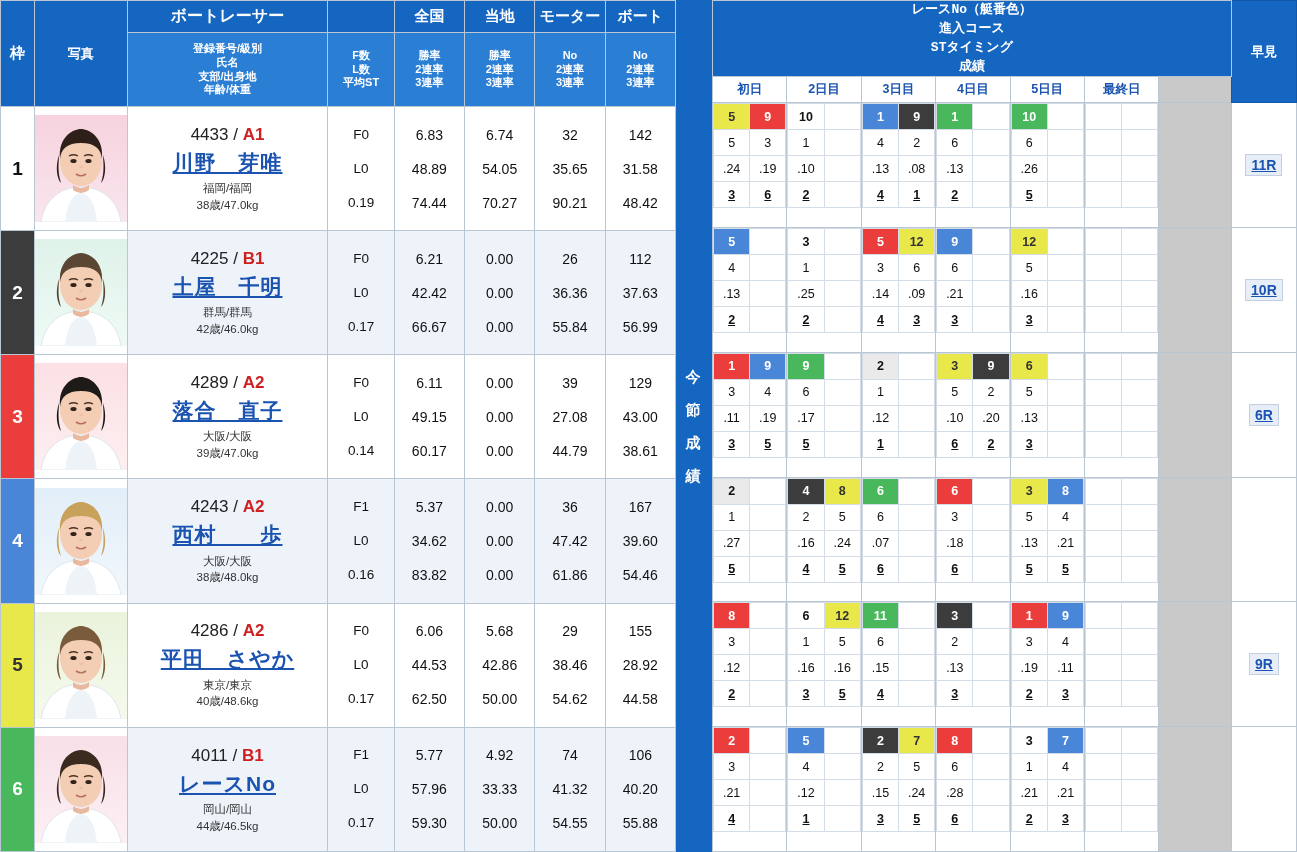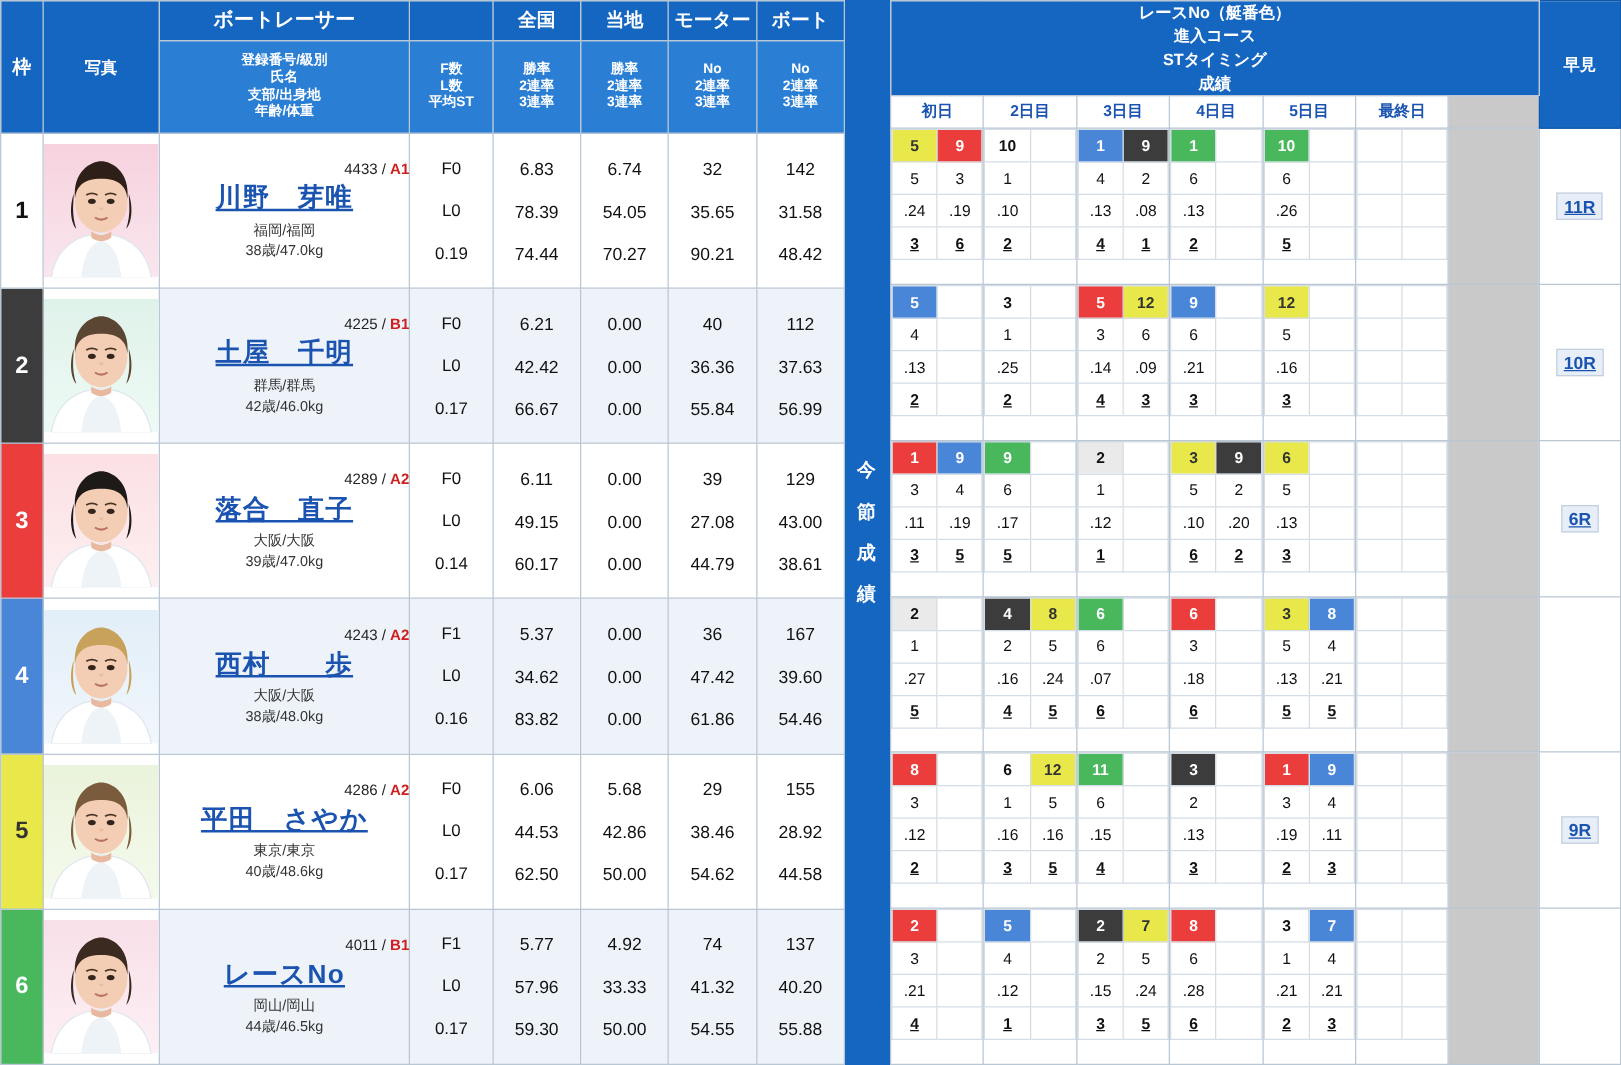--- a/index.html
+++ b/index.html
@@ -35,21 +35,21 @@
   .w1 { background:#ffffff; color:#111; }
   .w2 { background:#3c3c3c; color:#fff; }
   .w3 { background:#ec3d3d; color:#fff; }
   .w4 { background:#4a86d8; color:#fff; }
   .w5 { background:#e9e84a; color:#333; }
   .w6 { background:#49b85c; color:#fff; }
 
   .photo-wrap { width:92px; height:107px; overflow:hidden; position:relative; }
 
   .name-cell { text-align:center; padding:3px 2px 4px; line-height:1.35; }
-  .reg { font-size:12px; color:#222;text-align:right; }
+  .reg { font-size:17px; color:#222; }
   .reg .cls { color:#cf2020; font-weight:bold; }
   .pname {
     font-size:21px; font-weight:bold; color:#1a53b0; text-decoration:underline;
     letter-spacing:1px; margin:2px 0 3px; display:block;
   }
   .sub { font-size:11.5px; color:#333; line-height:1.45; }
 
   .num-cell { text-align:center; font-size:14px; line-height:2.0; }
   .num-cell div { height:34px; line-height:34px; }
   .fl-cell { text-align:center; font-size:13.5px; }
@@ -180,21 +180,21 @@
       <div class="sub">福岡/福岡</div>
       <div class="sub">38歳/47.0kg</div>
     </td>
     <td class="fl-cell rowbg-a">
       <div>F0</div>
       <div>L0</div>
       <div>0.19</div>
     </td>
     <td class="num-cell rowbg-a">
       <div>6.83</div>
-      <div>78.39</div>
+      <div>48.89</div>
       <div>74.44</div>
     </td>
     <td class="num-cell rowbg-a">
       <div>6.74</div>
       <div>54.05</div>
       <div>70.27</div>
     </td>
     <td class="num-cell rowbg-a">
       <div>32</div>
       <div>35.65</div>
@@ -247,21 +247,21 @@
       <div>6.21</div>
       <div>42.42</div>
       <div>66.67</div>
     </td>
     <td class="num-cell rowbg-b">
       <div>0.00</div>
       <div>0.00</div>
       <div>0.00</div>
     </td>
     <td class="num-cell rowbg-b">
-      <div>40</div>
+      <div>26</div>
       <div>36.36</div>
       <div>55.84</div>
     </td>
     <td class="num-cell rowbg-b">
       <div>112</div>
       <div>37.63</div>
       <div>56.99</div>
     </td>
         </tr>
         <tr style="height: 107px;">
@@ -484,21 +484,21 @@
       <div>4.92</div>
       <div>33.33</div>
       <div>50.00</div>
     </td>
     <td class="num-cell rowbg-b">
       <div>74</div>
       <div>41.32</div>
       <div>54.55</div>
     </td>
     <td class="num-cell rowbg-b">
-      <div>137</div>
+      <div>106</div>
       <div>40.20</div>
       <div>55.88</div>
     </td>
         </tr>
       </tbody>
   </table>
 
   <table style="border-collapse:collapse;">
     <tbody>
         <tr>
@@ -520,21 +520,21 @@
         <col style="width:72px">
         <col style="width:72px">
       <col style="width:72px">
         <col style="width:72px">
         <col style="width:72px">
       <col style="width:70px">
         <col style="width:63px">
     </colgroup>
     <thead>
       <tr>
-        <th class="rhdr" colspan="7" style="height:74px;white-space:pre-line;">レースNo（艇番色）
+        <th class="rhdr" colspan="7" style="height:74px;white-space:pre-line;font-family:Liberation Mono, monospace;">レースNo（艇番色）
 進入コース
 STタイミング
 成績</th>
         <th class="hayami-hdr" rowspan="2" style="border:1px solid #1158a8;">早見</th>
       </tr>
       <tr id="day-header-row">
           <th class="dhdr">初日</th>
           <th class="dhdr">2日目</th>
           <th class="dhdr">3日目</th>
           <th class="dhdr">4日目</th>

